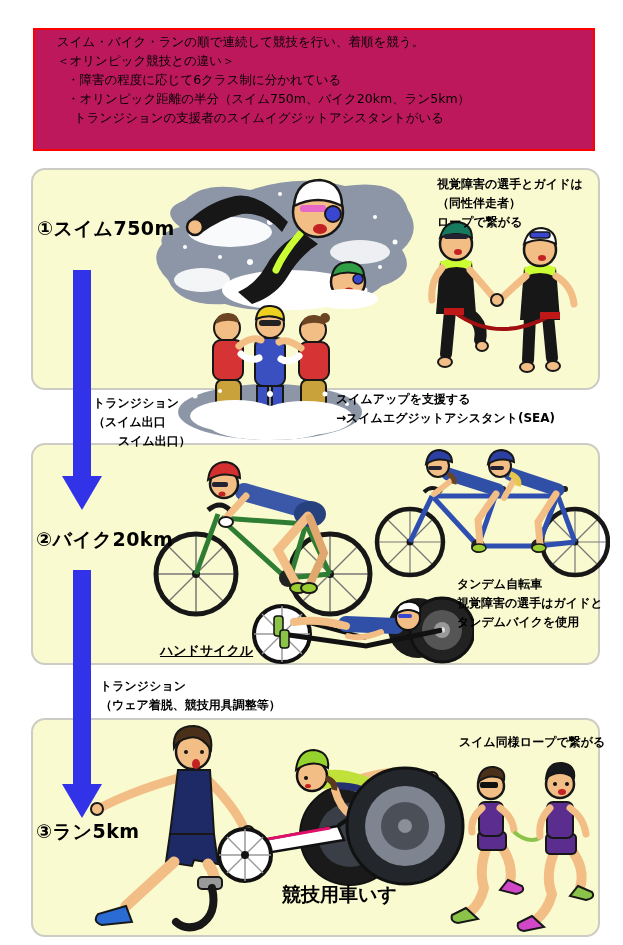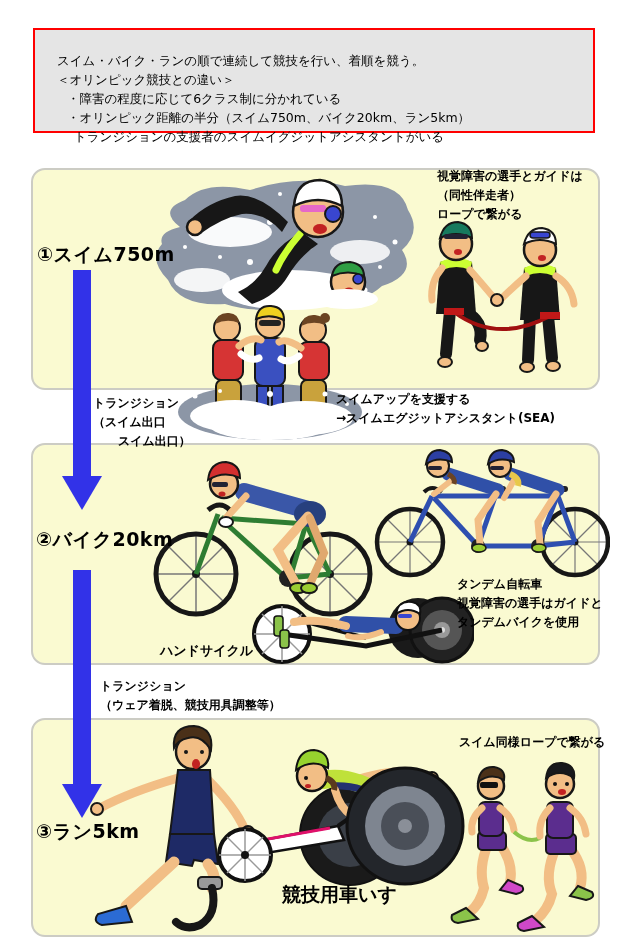--- a/index.html
+++ b/index.html
@@ -2,44 +2,44 @@
 <html><head>
 <meta charset="utf-8">
 <style>
   * { margin:0; padding:0; box-sizing:border-box; }
   html,body { background:#fff; }
   .page {
     position:relative; width:623px; height:945px; background:#fff;
     font-family:"DejaVu Sans","Liberation Sans",sans-serif; color:#000; overflow:hidden;
   }
   .intro-box {
-    position:absolute; left:33px; top:28px; width:562px; height:105px;
-    background:#e5e5e5; border:2px solid #f00; padding:21px 6px 0 22px;
+    position:absolute; left:33px; top:28px; width:562px; height:123px;
+    background:#be185d; border:2px solid #f00; padding:2px 6px 0 22px;
     font-size:12.5px; line-height:19px;
   }
   .intro-box .ind1 { padding-left:10px; }
   .intro-box .ind2 { padding-left:17px; }
   .panel {
     position:absolute; left:31px; width:569px;
     background:#FAFAD1; border:2px solid #CCCCC4; border-radius:14px;
   }
   #panel-swim { top:168px; height:222px; }
   #panel-bike { top:443px; height:222px; }
   #panel-run  { top:718px; height:219px; }
   .stage-label { position:absolute; font-size:19px; font-weight:bold; letter-spacing:.5px; }
-  #label-swim { left:37px; top:242px; }
+  #label-swim { left:37px; top:216px; }
   #label-bike { left:36px; top:527px; }
   #label-run  { left:36px; top:819px;text-align:right; }
   .note { position:absolute; font-size:12px; font-weight:bold; line-height:19px; }
-  #note-guide       { left:437px; top:167px; }
+  #note-guide       { left:437px; top:175px; }
   #note-transition1 { left:93px;  top:394px; }
   #note-transition1 .ind { padding-left:13px; }
   #note-sea         { left:336px; top:390px; }
   #note-tandem      { left:457px; top:575px; }
-  #note-handcycle   { left:160px; top:641px; font-size:13px; }
+  #note-handcycle   { left:160px; top:641px; font-size:13px;text-decoration:underline; }
   #note-transition2 { left:100px; top:677px; }
   #note-rope        { left:459px; top:733px; }
   #note-wheelchair  { left:282px; top:885px; font-size:19px; }
   .illus { position:absolute; }
   #illus-swim       { left:150px; top:172px; }
   #illus-exit       { left:175px; top:296px; }
   #illus-ropepair   { left:402px; top:216px; }
   #illus-cyclist    { left:138px; top:438px; }
   #illus-tandem     { left:370px; top:440px; }
   #illus-handcycle  { left:246px; top:588px; }

